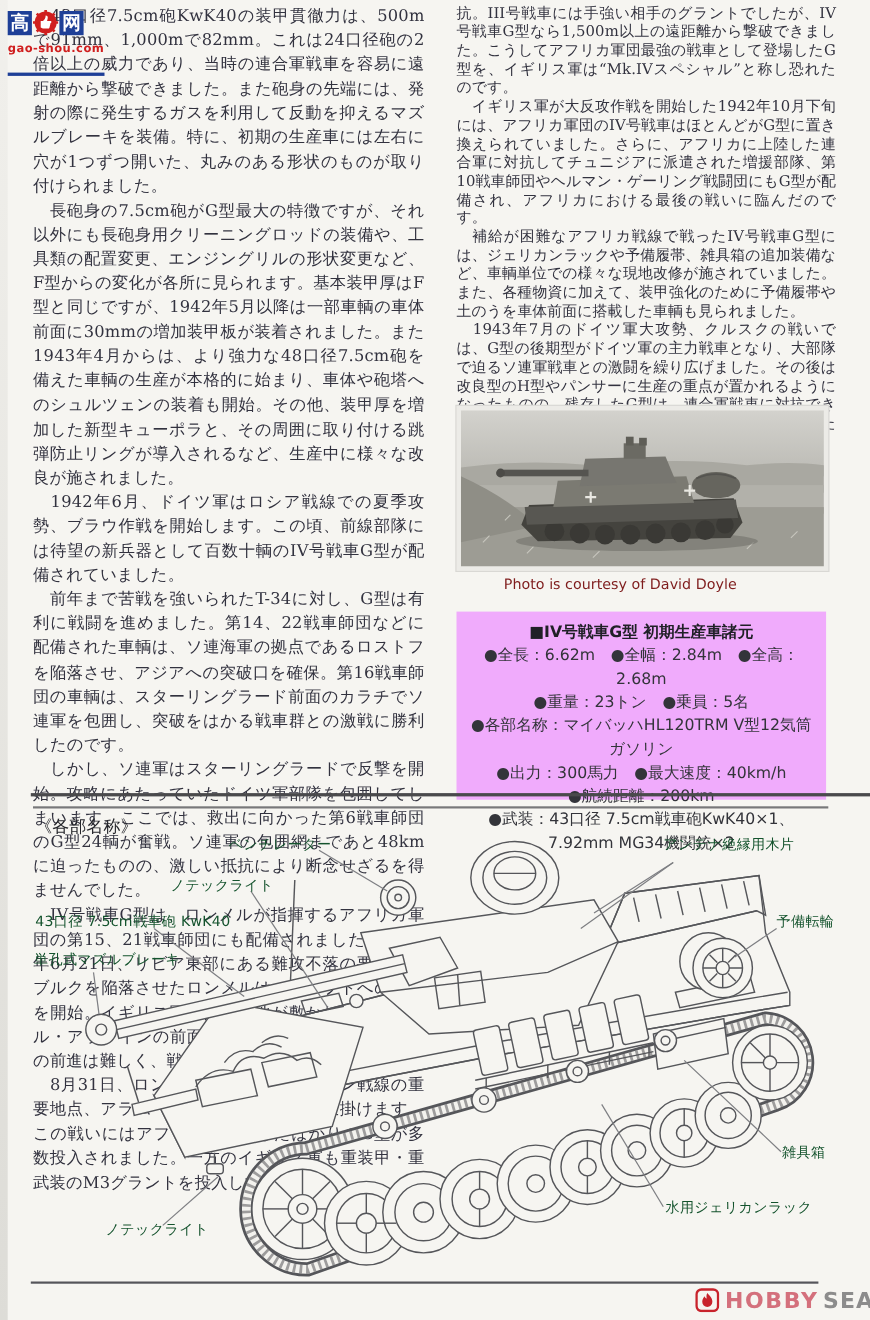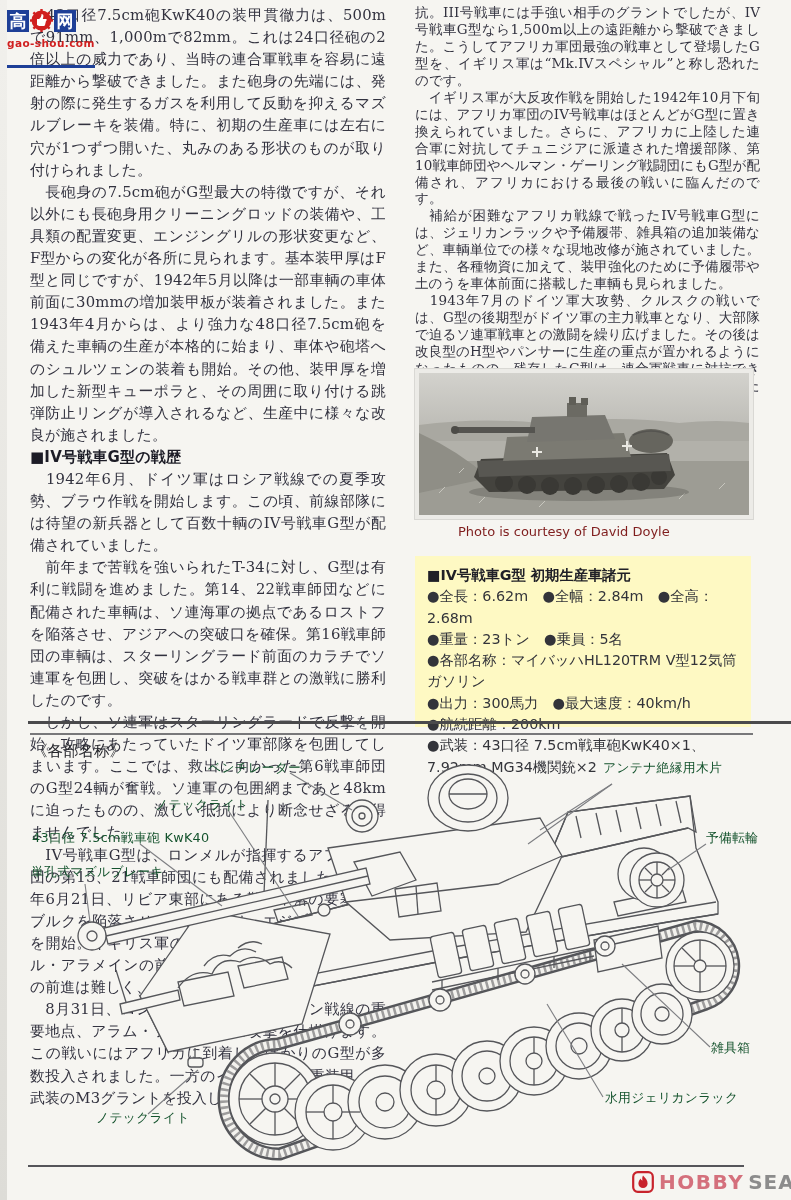--- a/index.html
+++ b/index.html
@@ -29,22 +29,22 @@
     font-size:10.5px;color:#d01f1f;border-bottom:3px solid #1e3f97;display:inline-block;
     letter-spacing:0.4px;padding-bottom:16px;}
   
   .photo-frame{position:absolute;left:414px;top:368px;width:340px;height:152px;
     background:#ecebe7;border:1px solid #d9d8d4;box-sizing:border-box;padding:4px;}
   .photo-frame svg{display:block;}
   .photo-caption{position:absolute;left:418px;top:524px;width:336px;
     font-family:"DejaVu Sans",sans-serif;font-size:13px;color:#7f1d1d;margin-left:40px;}
   
   .specs{position:absolute;left:415px;top:556px;width:336px;height:171px;
-    background:#fef9c3;box-sizing:border-box;padding:9px 12px 6px 12px;
-    font-family:"DejaVu Sans",sans-serif;color:#33343a;font-size:14.3px;line-height:21.3px;}
+    background:#f0abfc;box-sizing:border-box;padding:9px 12px 6px 12px;
+    font-family:"DejaVu Sans",sans-serif;color:#33343a;font-size:14.3px;line-height:21.3px;text-align:center;}
   .specs .title{font-weight:bold;color:#202027;}
   
   .rule-a{position:absolute;left:28px;top:721px;width:763px;height:3px;background:#4a4a4c;}
   .rule-b{position:absolute;left:30px;top:733px;width:723px;height:2px;background:#78787a;}
   .rule-c{position:absolute;left:28px;top:1165px;width:716px;height:2px;background:#55555a;}
   
   .diagram-title{position:absolute;left:32px;top:741px;
     font-family:"DejaVu Sans",sans-serif;font-size:15.5px;color:#25262b;font-weight:500;}
   .tank-art{position:absolute;left:28px;top:752px;}
   .dlabel{position:absolute;font-family:"DejaVu Sans",sans-serif;font-size:12.8px;
@@ -84,21 +84,20 @@
       </svg>
     </span>
     <span class="wm-box">网</span>
   </div>
   <span class="wm-url">gao-shou.com</span>
 </div>
 
 <div class="col col-left">
   <p>　43口径7.5cm砲KwK40の装甲貫徹力は、500mで91mm、1,000mで82mm。これは24口径砲の2倍以上の威力であり、当時の連合軍戦車を容易に遠距離から撃破できました。また砲身の先端には、発射の際に発生するガスを利用して反動を抑えるマズルブレーキを装備。特に、初期の生産車には左右に穴が1つずつ開いた、丸みのある形状のものが取り付けられました。</p>
   <p>　長砲身の7.5cm砲がG型最大の特徴ですが、それ以外にも長砲身用クリーニングロッドの装備や、工具類の配置変更、エンジングリルの形状変更など、F型からの変化が各所に見られます。基本装甲厚はF型と同じですが、1942年5月以降は一部車輌の車体前面に30mmの増加装甲板が装着されました。また1943年4月からは、より強力な48口径7.5cm砲を備えた車輌の生産が本格的に始まり、車体や砲塔へのシュルツェンの装着も開始。その他、装甲厚を増加した新型キューポラと、その周囲に取り付ける跳弾防止リングが導入されるなど、生産中に様々な改良が施されました。</p>
-  <p class="sec-head">■IV号戦車G型の戦歴</p>
   <p>　1942年6月、ドイツ軍はロシア戦線での夏季攻勢、ブラウ作戦を開始します。この頃、前線部隊には待望の新兵器として百数十輌のIV号戦車G型が配備されていました。</p>
   <p>　前年まで苦戦を強いられたT-34に対し、G型は有利に戦闘を進めました。第14、22戦車師団などに配備された車輌は、ソ連海軍の拠点であるロストフを陥落させ、アジアへの突破口を確保。第16戦車師団の車輌は、スターリングラード前面のカラチでソ連軍を包囲し、突破をはかる戦車群との激戦に勝利したのです。</p>
   <p>　しかし、ソ連軍はスターリングラードで反撃を開始。攻略にあたっていたドイツ軍部隊を包囲してしまいます。ここでは、救出に向かった第6戦車師団のG型24輌が奮戦。ソ連軍の包囲網まであと48kmに迫ったものの、激しい抵抗により断念せざるを得ませんでした。</p>
   <p>　IV号戦車G型は、ロンメルが指揮するアフリカ軍団の第15、21戦車師団にも配備されました。1942年6月21日、リビア東部にある難攻不落の要塞、トブルクを陥落させたロンメルは、エジプトへの進撃を開始。イギリス軍の防衛陣地が敷かれた要港、エル・アラメインの前面に到達しましたが、それ以上の前進は難しく、戦線は膠着します。</p>
   <p>　8月31日、ロンメルはエル・アラメイン戦線の重要地点、アラム・ファルファに攻撃を仕掛けます。この戦いにはアフリカに到着したばかりのG型が多数投入されました。一方のイギリス軍も重装甲・重武装のM3グラントを投入して対</p>
 </div>
 
 <div class="col col-right">
   <p>抗。III号戦車には手強い相手のグラントでしたが、IV号戦車G型なら1,500m以上の遠距離から撃破できました。こうしてアフリカ軍団最強の戦車として登場したG型を、イギリス軍は“Mk.IVスペシャル”と称し恐れたのです。</p>
   <p>　イギリス軍が大反攻作戦を開始した1942年10月下旬には、アフリカ軍団のIV号戦車はほとんどがG型に置き換えられていました。さらに、アフリカに上陸した連合軍に対抗してチュニジアに派遣された増援部隊、第10戦車師団やヘルマン・ゲーリング戦闘団にもG型が配備され、アフリカにおける最後の戦いに臨んだのです。</p>

